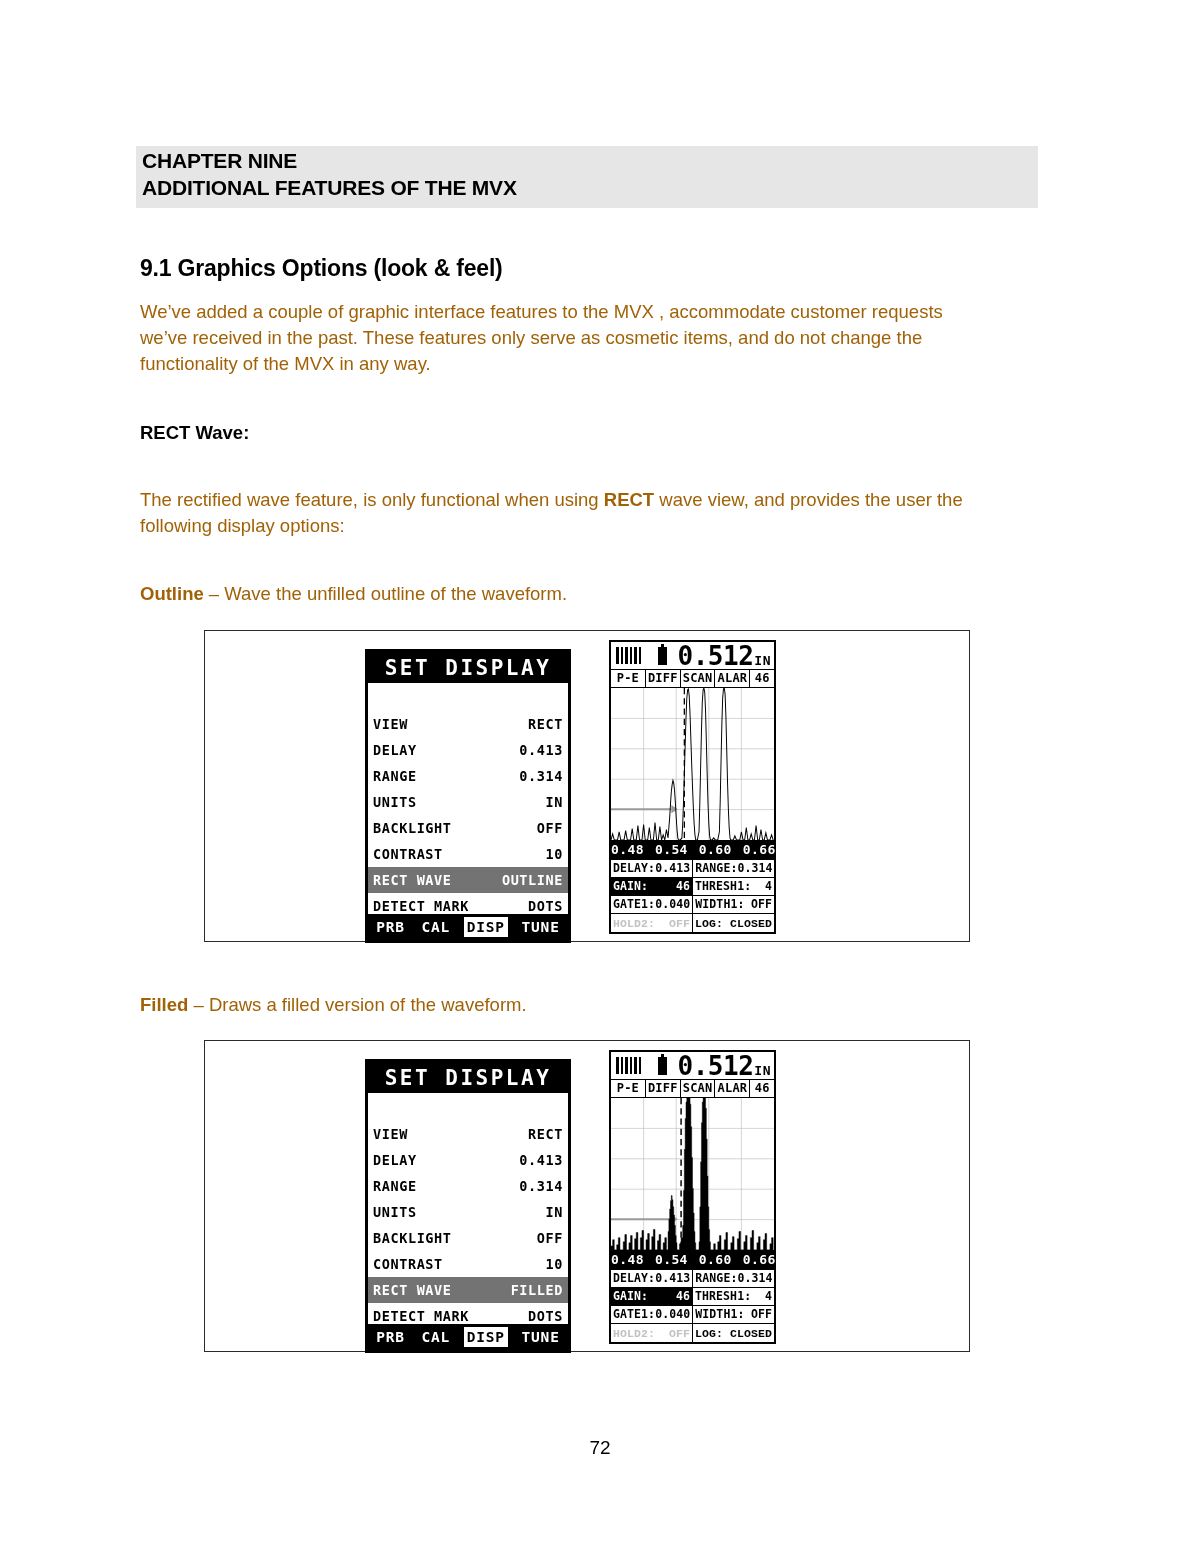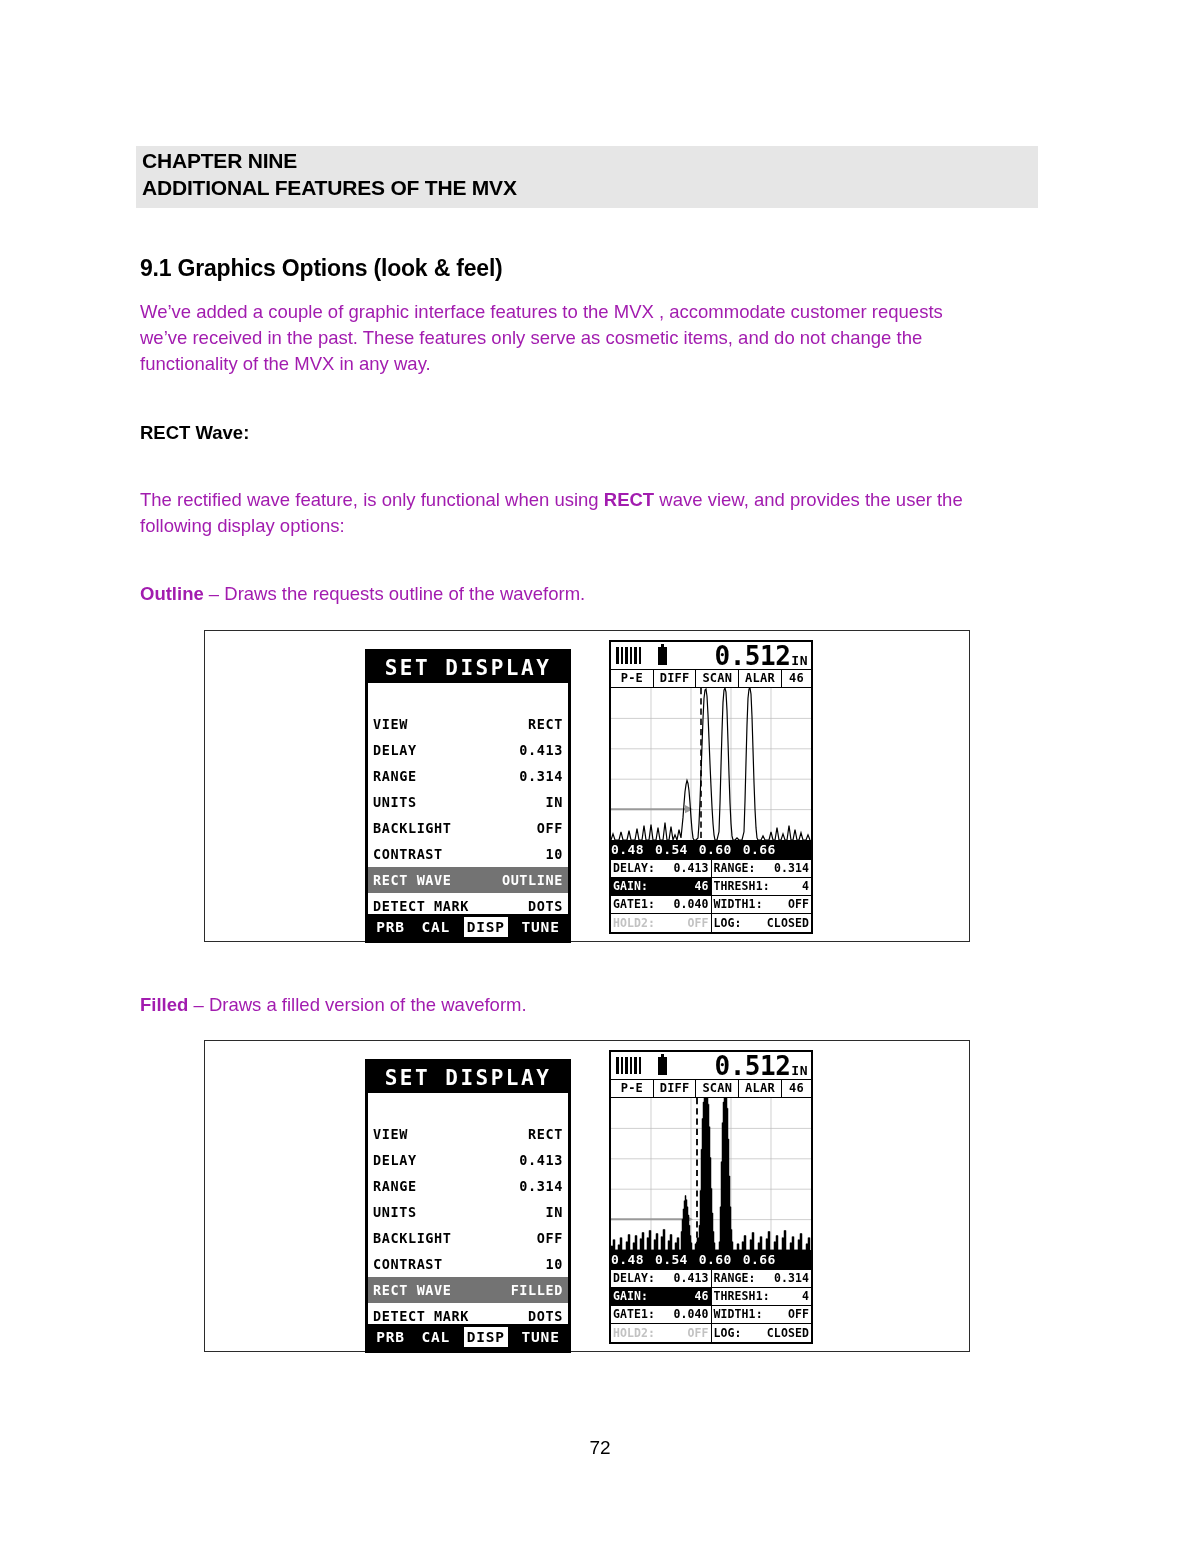--- a/index.html
+++ b/index.html
@@ -55,21 +55,21 @@
     white-space: nowrap;
   }
 
   
   .para {
     position: absolute;
     left: 140px;
     width: 840px;
     font-size: 18.5px;
     line-height: 26px;
-    color: #a21caf;
+    color: #a16207;
   }
   .para b { font-weight: bold; }
 
   #para-intro  { top: 299px; }
   #rect-wave-heading {
     position: absolute;
     left: 140px;
     top: 422px;
     font-size: 18.5px;
     font-weight: bold;
@@ -156,21 +156,21 @@
   .menu-tab.active {
     background: #fff;
     color: #000;
   }
 
   
   .wave-device {
     position: absolute;
     left: 404px;
     top: 9px;
-    width: 204px;
+    width: 167px;
     height: 294px;
     border: 2px solid #000;
     background: #fff;
     box-sizing: border-box;
     font-family: "DejaVu Sans Mono", monospace;
     display: flex;
     flex-direction: column;
   }
   .wave-top {
     height: 28px;
@@ -258,21 +258,21 @@
 
   .wave-params {
     border-top: 1.5px solid #000;
   }
   .param-row {
     display: flex;
     height: 18px;
     border-bottom: 1.5px solid #000;
     box-sizing: border-box;
   }
-  .param-row:last-child { border-bottom: none; }
+  .param-row:last-child { border-bottom: none; font-family: Liberation Mono, monospace; }
   .param-cell {
     flex: 1;
     display: flex;
     align-items: center;
     justify-content: space-between;
     padding: 0 2px;
     font-size: 11.5px;
     font-weight: bold;
     letter-spacing: 0.1px;
     border-right: 1.5px solid #000;
@@ -304,21 +304,21 @@
   </div>
 
   <div class="section-heading">9.1 Graphics Options (look &amp; feel)</div>
 
   <div class="para" id="para-intro">We’ve added a couple of graphic interface features to the MVX , accommodate customer requests we’ve received in the past.  These features only serve as cosmetic items, and do not change the functionality of the MVX in any way.</div>
 
   <div id="rect-wave-heading">RECT Wave:</div>
 
   <div class="para" id="para-rectified"><span>The rectified wave feature, is only functional when using </span><b>RECT</b><span> wave view, and provides the user the following display options:</span></div>
 
-  <div class="para" id="caption-outline"><b>Outline</b><span> – Draws the requests outline of the waveform.</span></div>
+  <div class="para" id="caption-outline"><b>Outline</b><span> – Wave the unfilled outline of the waveform.</span></div>
 
   <div class="figure-frame" id="figure-outline">
 
     <div class="menu-device">
       <div class="menu-title">SET DISPLAY</div>
       <div class="menu-gap"></div>
 
       <div class="menu-row">
         <span>VIEW</span>
         <span>RECT</span>

